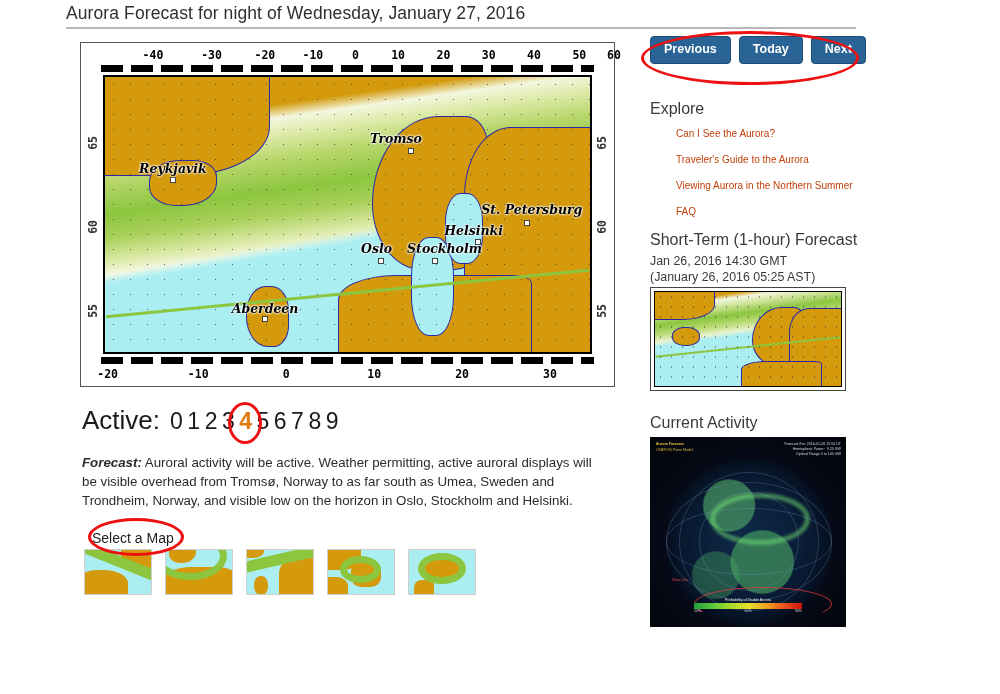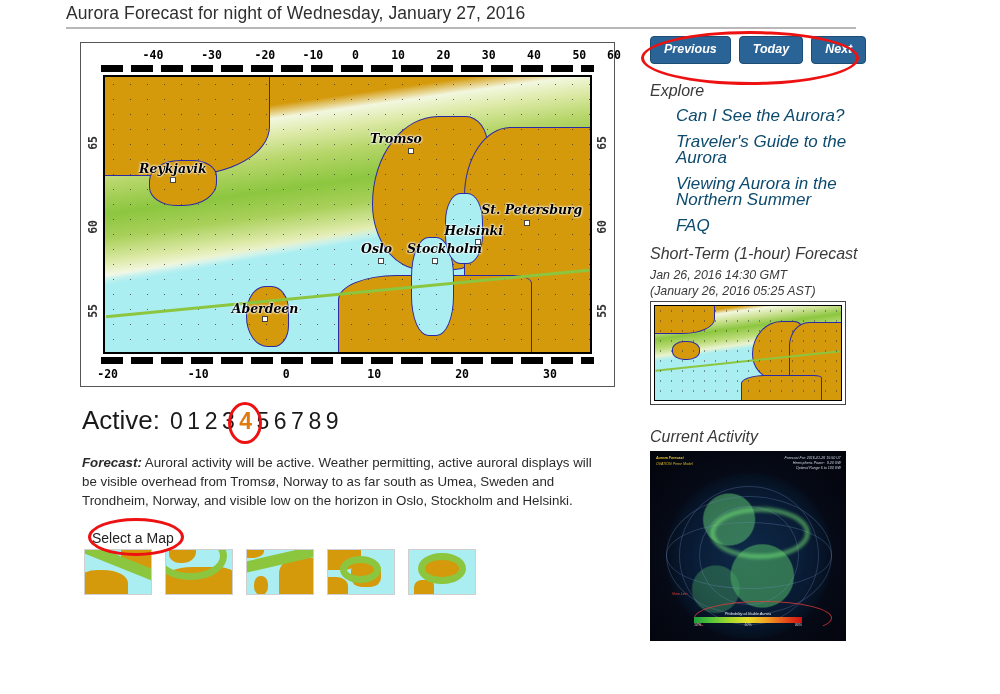--- a/index.html
+++ b/index.html
@@ -106,33 +106,33 @@
     position: absolute; left: 92px; top: 530px;
     font-size: 14px; color: #222;
   }
   #thumb-row { position: absolute; left: 84px; top: 549px; display: flex; gap: 13px; }
   .thumb { width: 68px; height: 46px; border: 1px solid #cfcfcf; position: relative; overflow: hidden; background: #aaeef2; cursor: pointer; }
   .thumb .t-land { position: absolute; background: #d49a0c; }
   .thumb .t-arc { position: absolute; border: 7px solid #8cc63f; border-radius: 50%; }
   .thumb .t-band { position: absolute; height: 11px; background: #8cc63f; }
 
   
-  #right-col { position: absolute; left: 650px; top: 36px; width: 230px; font-style: italic; }
+  #right-col { position: absolute; left: 650px; top: 36px; width: 230px; }
   #navbtns { display: flex; gap: 8px; }
   .navbtn {
     background: #2a6496; color: #fff; font-size: 12.5px; font-weight: 700;
     padding: 6px 13px 7px; border: 1px solid #1d4d74; border-radius: 4px;
     cursor: pointer; line-height: 1;
   }
   .sec-head {
-    font-size: 16px; color: #3a3a3a; font-weight: 400; margin: 18px 0 8px;
+    font-size: 16px; color: #3a3a3a; font-weight: 400; margin: 36px 0 8px;
   }
   .explore-list { list-style: none; margin: 0; padding: 0 0 0 26px; }
   .explore-list li {
-    font-size: 17px; color: #0c4a6e; line-height: 16px;
+    font-size: 10px; color: #c2410c; line-height: 16px;
     margin-bottom: 10px; cursor: pointer;
   }
   #st-head { font-size: 16px; color: #3a3a3a; line-height: 20px; margin: 10px 0 3px; }
   .st-time { font-size: 12.4px; color: #3a3a3a; line-height: 16px; }
   #st-level { font-size: 15px; color: #3a3a3a; margin-top: 3px; }
   #st-map {
     margin-top: 2px; width: 196px; height: 104px; position: relative;
     border: 1px solid #444; background: #ffffff; overflow: hidden;
   }
   #ca-head { font-size: 16px; color: #3a3a3a; margin: 23px 0 5px; }

